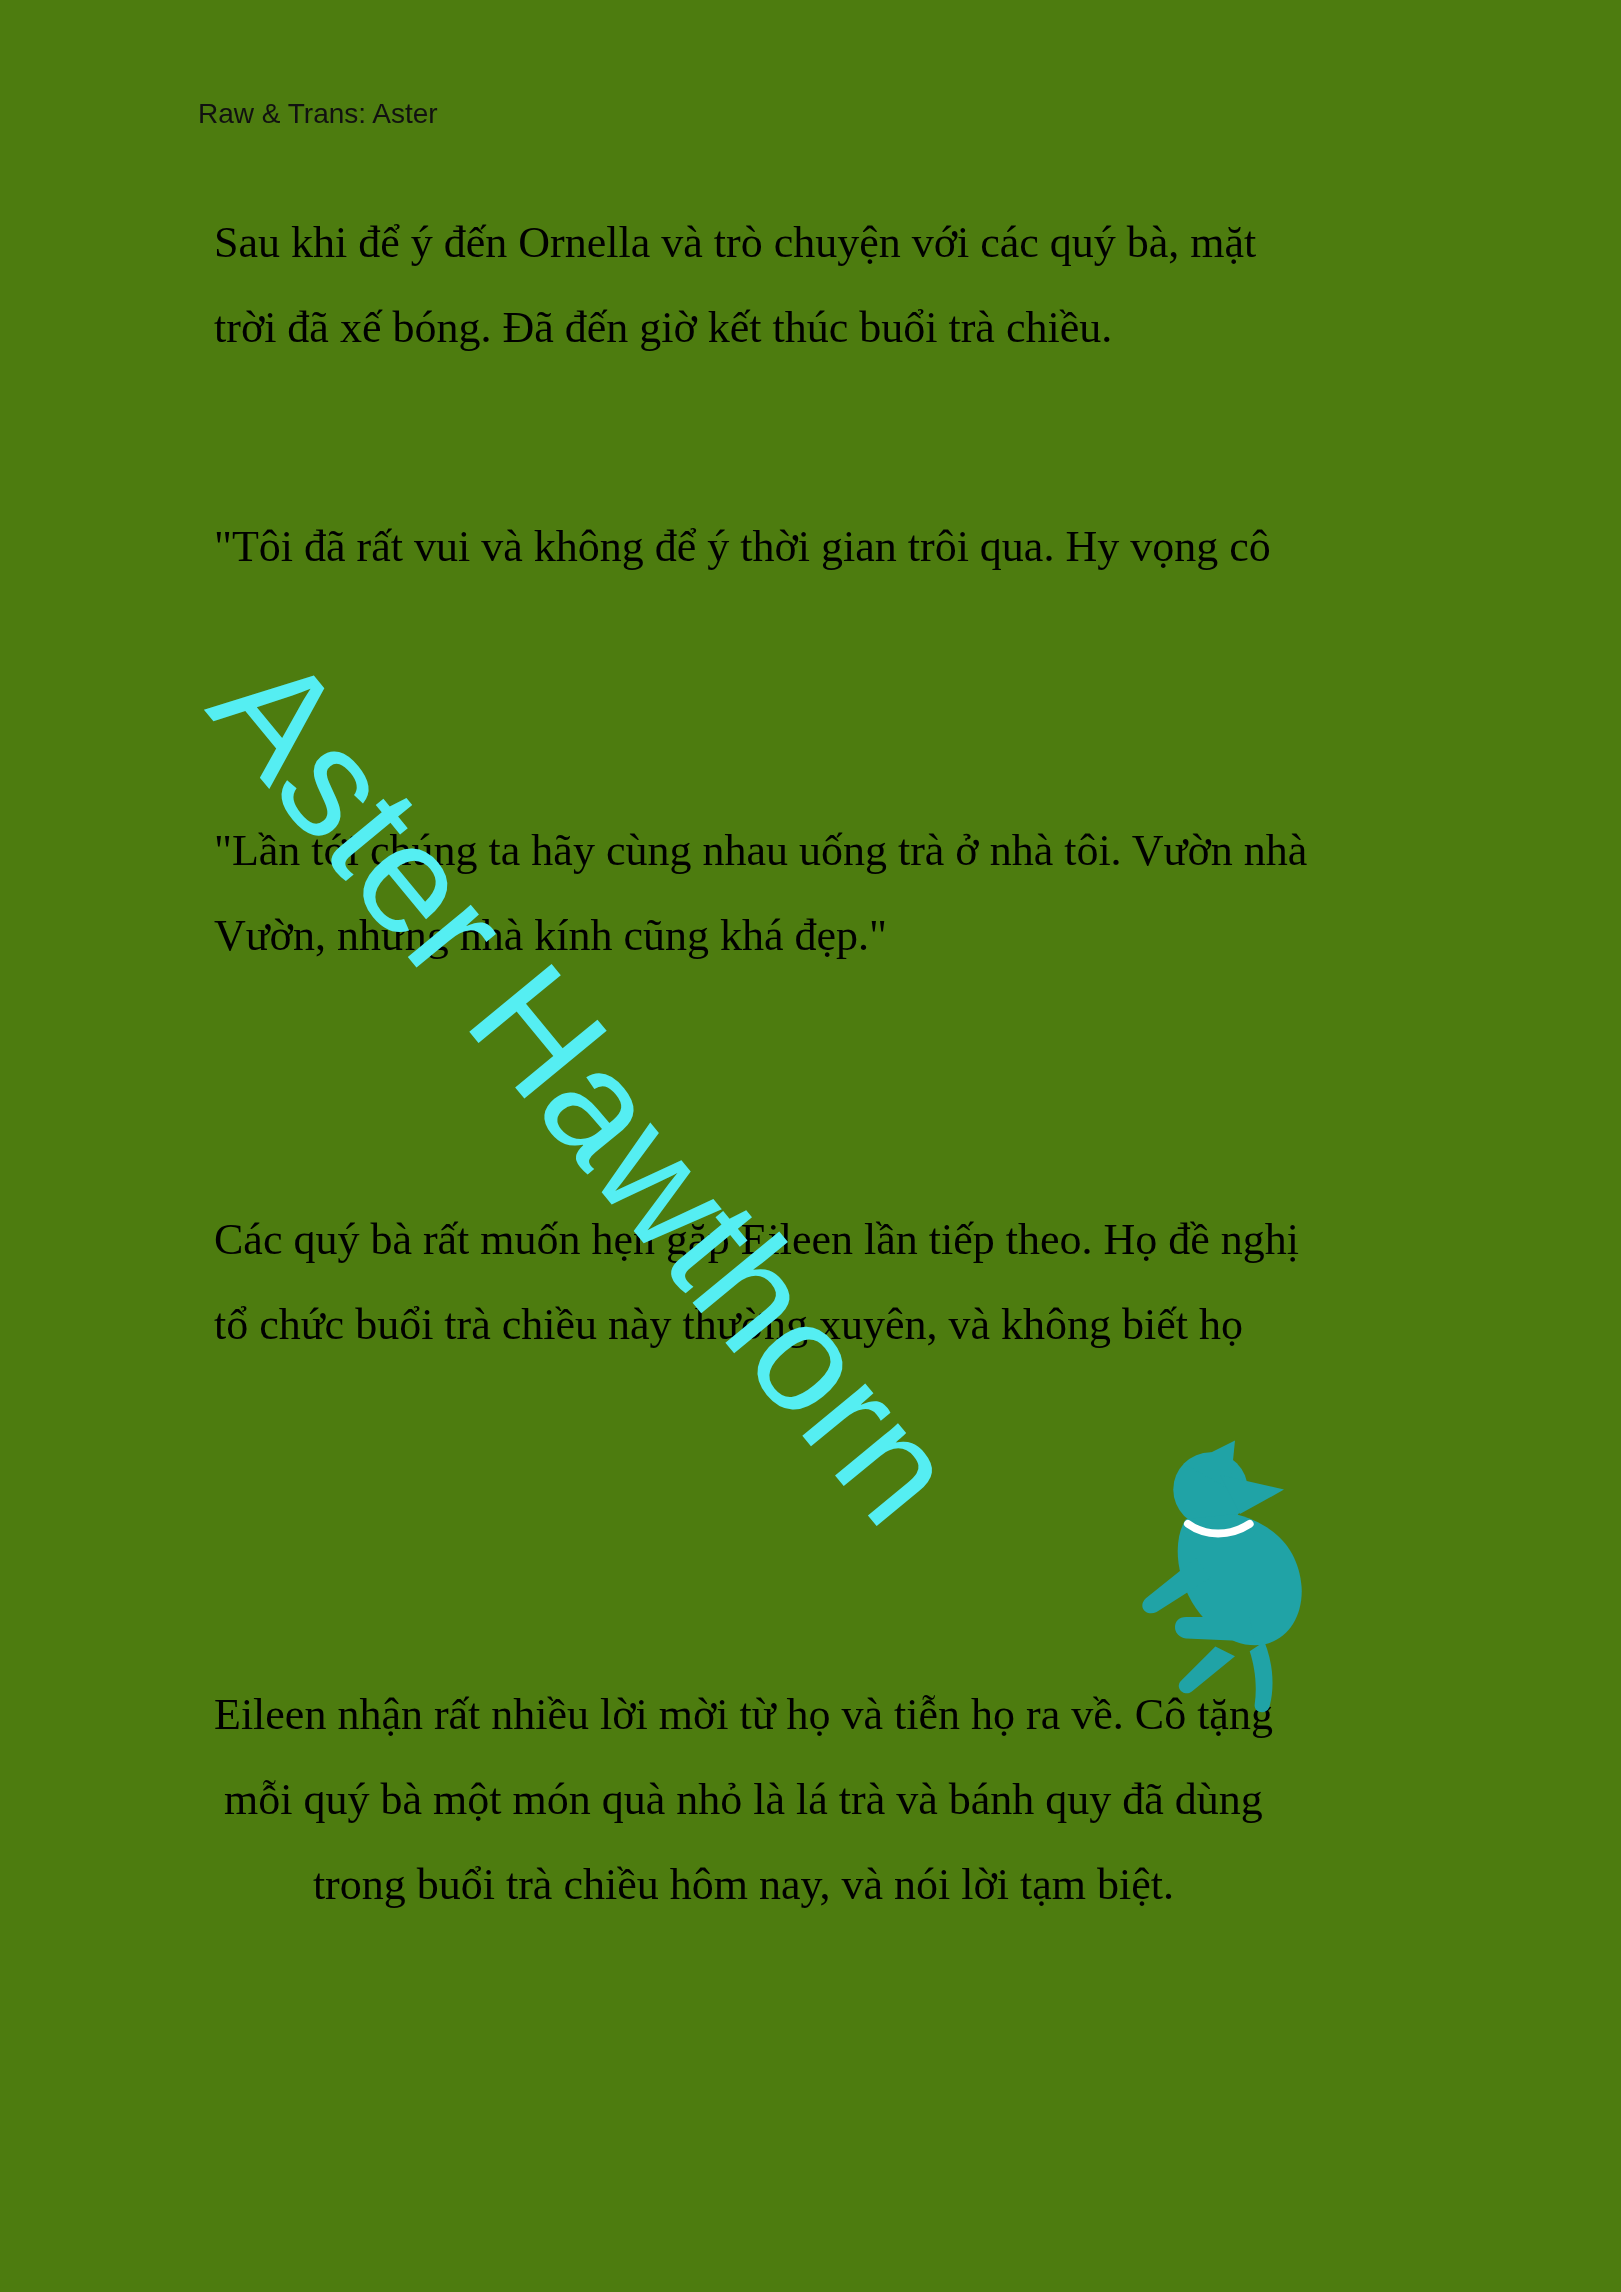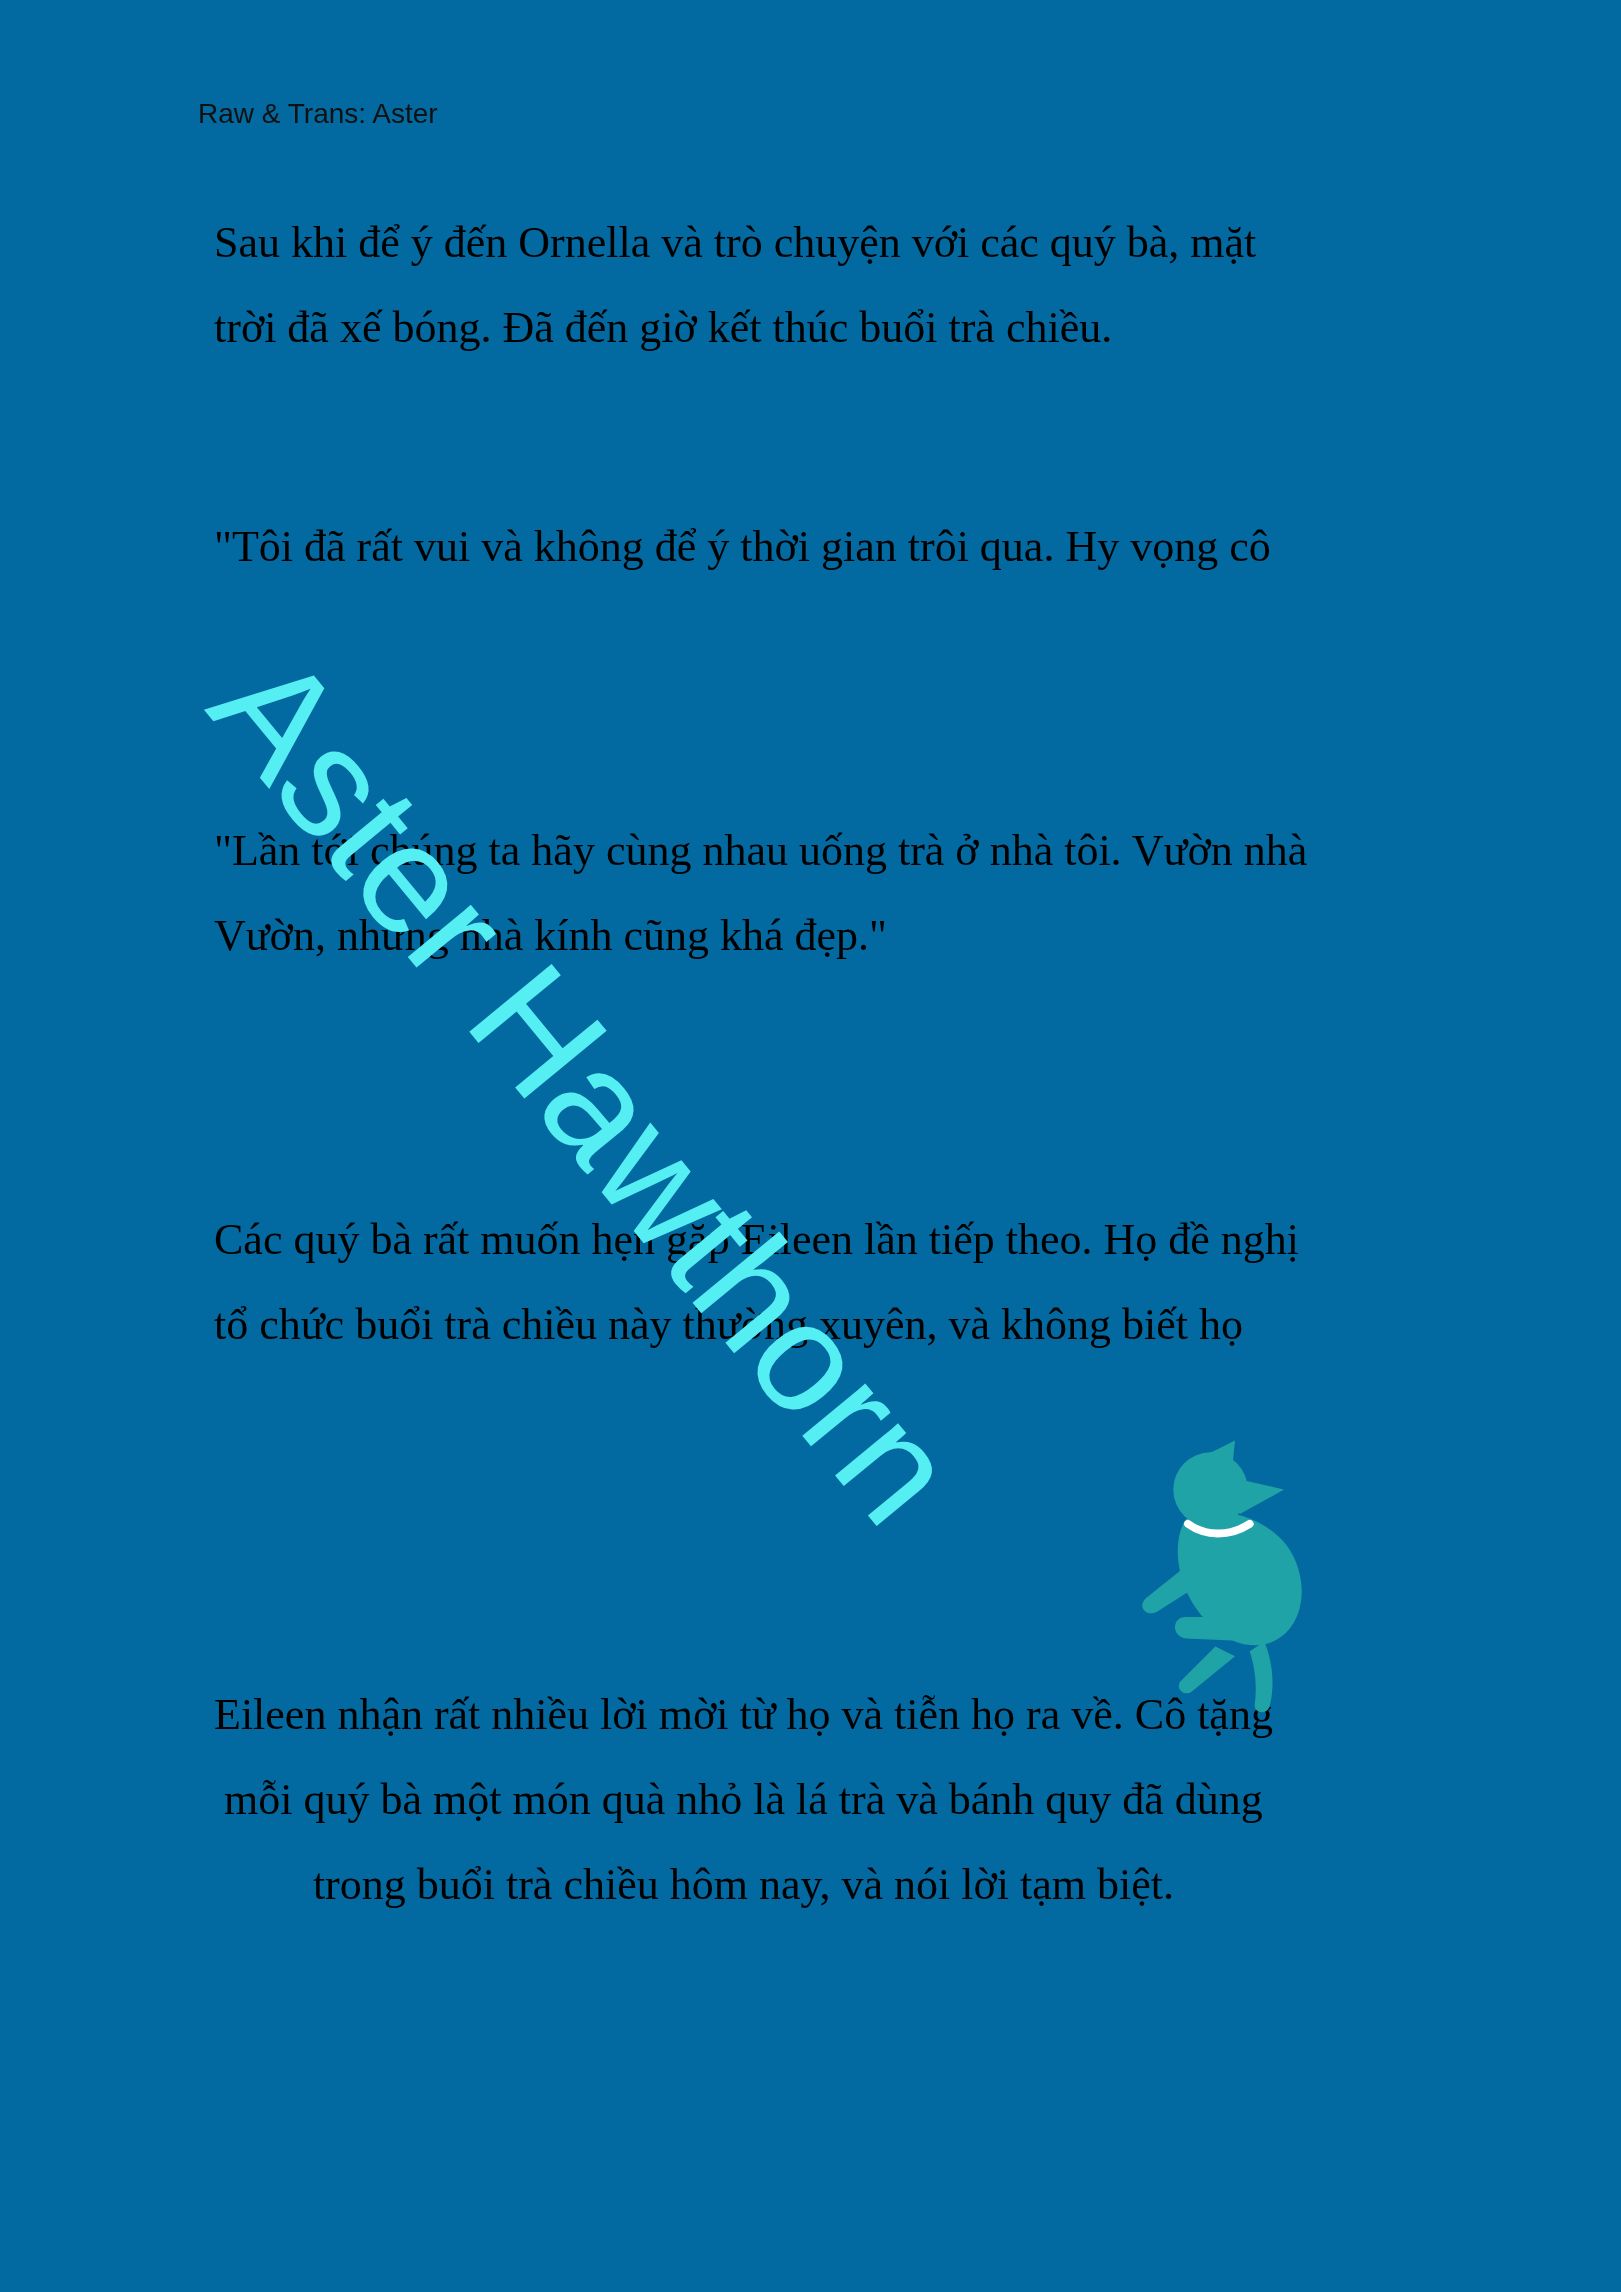--- a/index.html
+++ b/index.html
@@ -1,20 +1,20 @@
 <!DOCTYPE html>
 <html><head>
   <meta charset="utf-8">
   <style>
     html, body { margin: 0; padding: 0; background: #ffffff; }
     .page {
       position: relative;
       width: 1621px;
       height: 2293px;
-      background: #0369a1;
+      background: #4d7c0f;
       overflow: hidden;
     }
     .header {
       position: absolute;
       left: 198px;
       top: 100px;
       font-family: "Liberation Sans", sans-serif;
       font-size: 28px;
       color: #111111;
       line-height: 1;

